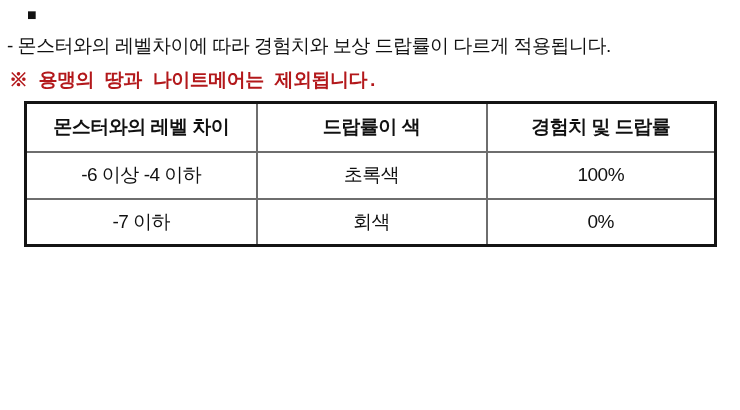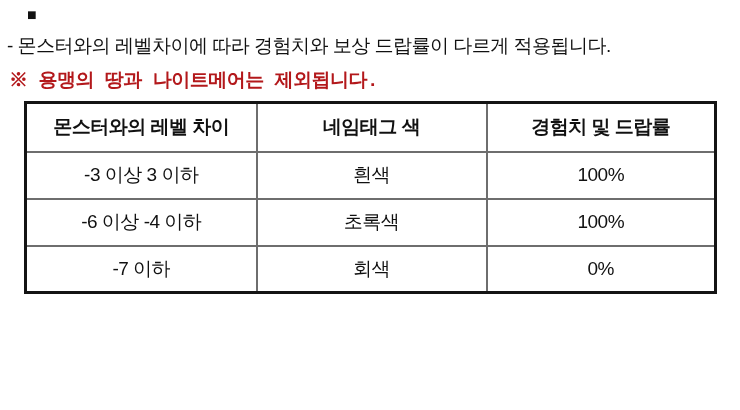--- a/index.html
+++ b/index.html
@@ -92,30 +92,25 @@
 
   <table class="level-table">
     <colgroup>
       <col class="c1">
         <col class="c2">
         <col class="c3">
     </colgroup>
     <thead>
       <tr>
         <th>몬스터와의 레벨 차이</th>
-        <th>네임태그 색</th>
+        <th>드랍률이 색</th>
         <th>경험치 및 드랍률</th>
       </tr>
     </thead>
     <tbody>
-      <tr>
-        <td>-3 이상 3 이하</td>
-        <td>흰색</td>
-        <td>100%</td>
-      </tr>
       <tr>
         <td>-6 이상 -4 이하</td>
         <td>초록색</td>
         <td>100%</td>
       </tr>
       <tr>
         <td>-7 이하</td>
         <td>회색</td>
         <td>0%</td>
       </tr>

